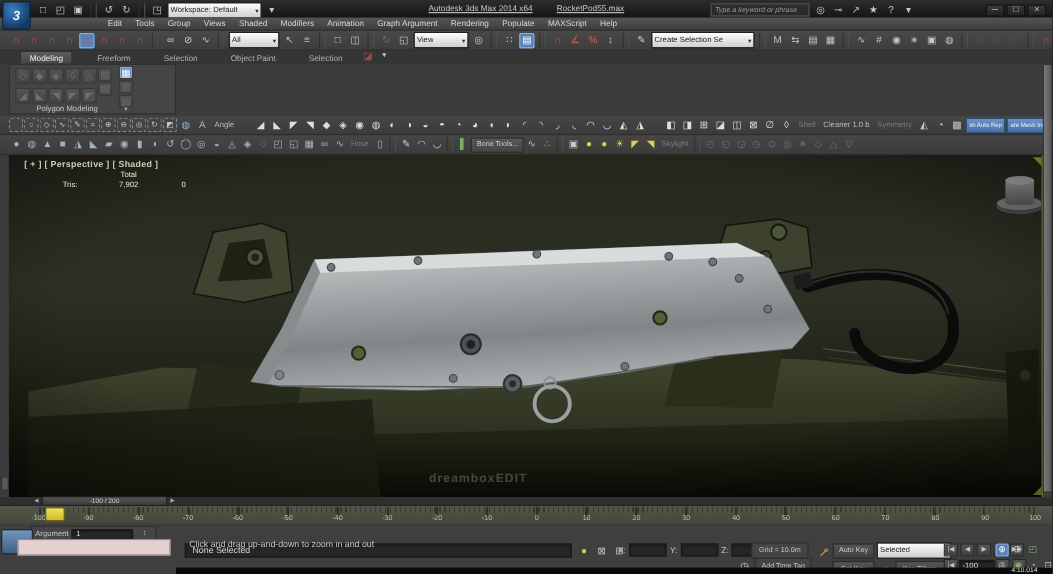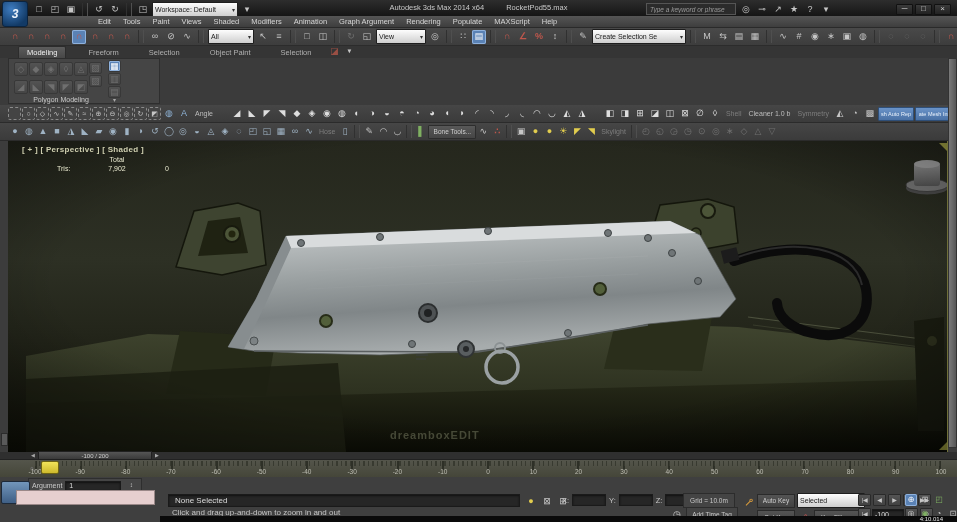--- a/index.html
+++ b/index.html
@@ -6,21 +6,21 @@
   .app{position:relative;width:957px;height:522px;background:#3c3c3c;overflow:hidden;
        font-family:"Liberation Sans",sans-serif;-webkit-font-smoothing:antialiased;}
   .abs{position:absolute;}
 
   
   .titlebar{left:0;top:0;width:957px;height:16px;background:linear-gradient(#2d2d2d,#151515);border-bottom:1px solid #0c0c0c;}
   .logo{left:2px;top:1px;width:24px;height:24px;border-radius:3px;z-index:40;
         background:radial-gradient(circle at 35% 30%,#3e7cc0,#123a66 75%);border:1px solid #0b2440;
         color:#eaf2fb;font-weight:bold;font-size:12px;font-style:italic;display:flex;align-items:center;justify-content:center;}
   .qat{left:32px;top:2px;display:flex;align-items:center;gap:2px;}
-  .title-center{left:0;right:0;top:3px;display:flex;justify-content:center;gap:22px;font-size:7.5px;color:#c9c9c9;}
+  .title-center{left:0;right:0;top:3px;display:flex;justify-content:center;gap:22px;font-size:7.5px;color:#c9c9c9;text-decoration:underline;}
   .tb-right{right:6px;top:2px;display:flex;align-items:center;gap:3px;}
   .search-input{width:82px;height:10px;background:#2b2b2b;border:1px solid #555;color:#bbb;
         font-size:6.5px;font-style:italic;padding:0 3px;font-family:"Liberation Sans",sans-serif;}
   .search-input::placeholder{color:#9a9a9a;}
   .winstrip{margin-left:60px;display:flex;gap:4px;}
   .winstrip .icon{width:17px;height:11px;color:#cfcfcf;font-size:8px;background:linear-gradient(#3a3a3a,#222);border:1px solid #111;border-radius:1px;}
 
   
   .menubar{left:0;top:16px;width:957px;height:12px;background:linear-gradient(#555,#3e3e3e);
            border-bottom:1px solid #2a2a2a;display:flex;align-items:center;padding-left:92px;box-sizing:border-box;}
@@ -115,21 +115,21 @@
   .arglabel{font-size:7px;color:#c8c8c8;}
   .sunken{background:#262626;border:1px solid #1a1a1a;box-shadow:inset 0 1px 2px rgba(0,0,0,.55);color:#ddd;box-sizing:border-box;}
   .argfield{width:56px;height:10px;font-size:7px;padding:0 3px;display:flex;align-items:center;}
   .bluebox{position:absolute;left:1px;top:4px;width:27px;height:21px;border:1px solid #1d2a3a;border-radius:2px;
            background:linear-gradient(#7296bb,#3f5f85);}
   .listener-pink{position:absolute;left:16px;top:13px;width:139px;height:15px;background:#e6cfcf;border:1px solid #9a8888;box-sizing:border-box;}
   .listener-white{position:absolute;left:16px;top:28px;width:139px;height:16px;background:#fdfdfd;border:1px solid #9a9a9a;
                   font-family:"DejaVu Sans Mono",monospace;font-size:8px;color:#222;overflow:hidden;white-space:nowrap;
                   display:flex;align-items:center;padding-left:2px;box-sizing:border-box;}
   .statusfield{position:absolute;left:168px;top:17px;width:352px;height:13px;font-size:8px;display:flex;align-items:center;padding-left:6px;color:#dcdcdc;}
-  .promptline{position:absolute;left:172px;top:31px;font-size:8px;color:#c6c6c6;}
+  .promptline{position:absolute;left:172px;top:13px;font-size:8px;color:#c6c6c6;}
   .minis{position:absolute;left:524px;top:17px;}
   .xyz{position:absolute;left:562px;top:17px;display:flex;align-items:center;gap:3px;}
   .axlabel{font-size:7.5px;color:#c8c8c8;}
   .axfield{width:34px;height:12px;}
   .gridbox{position:absolute;left:683px;top:16px;width:50px;height:13px;background:#444;border:1px solid #2c2c2c;
            font-size:6.5px;color:#c9c9c9;display:flex;align-items:center;justify-content:center;}
   .timetag{position:absolute;left:670px;top:30px;display:flex;align-items:center;gap:2px;}
   .timetagbox{width:50px;height:12px;background:#444;border:1px solid #2c2c2c;font-size:6.5px;color:#c9c9c9;
               display:flex;align-items:center;justify-content:center;}
   .keyicon{position:absolute;left:742px;top:18px;}
@@ -189,21 +189,21 @@
         </span>
     </div>
   </div>
   <div class="abs logo">
     <span>3</span>
   </div>
 
   <div class="abs menubar">
       <span class="menu-item">Edit</span>
       <span class="menu-item">Tools</span>
-      <span class="menu-item">Paint</span>
+      <span class="menu-item">Group</span>
       <span class="menu-item">Views</span>
       <span class="menu-item">Shaded</span>
       <span class="menu-item">Modifiers</span>
       <span class="menu-item">Animation</span>
       <span class="menu-item">Graph Argument</span>
       <span class="menu-item">Rendering</span>
       <span class="menu-item">Populate</span>
       <span class="menu-item">MAXScript</span>
       <span class="menu-item">Help</span>
     </div>

